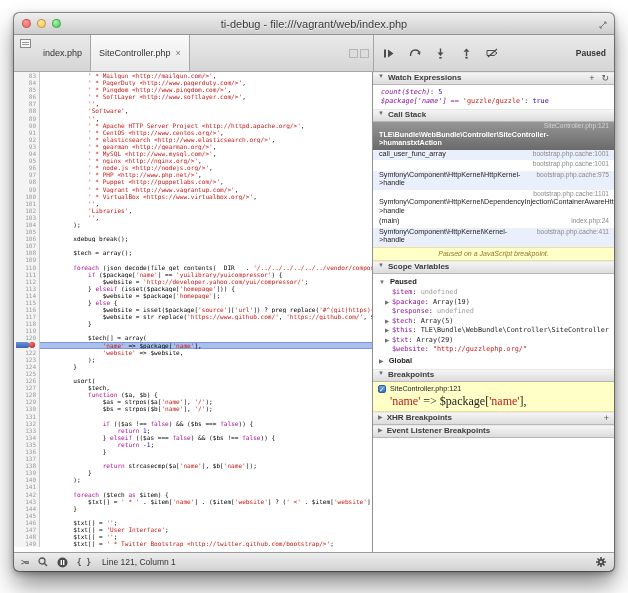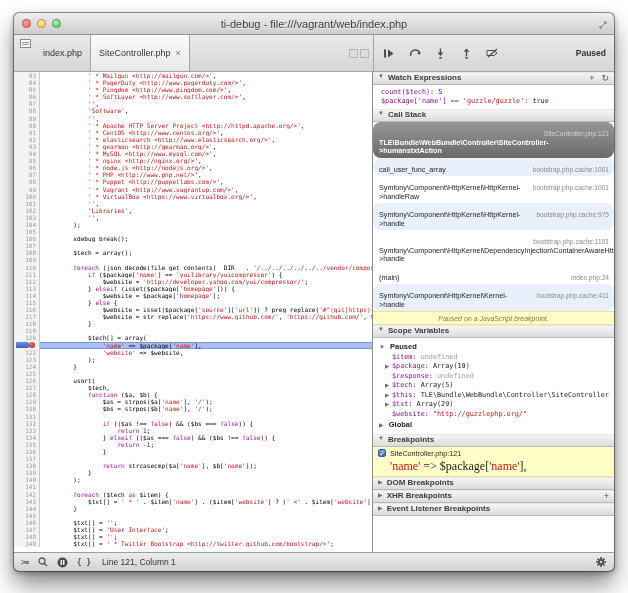--- a/index.html
+++ b/index.html
@@ -68,25 +68,25 @@
 
   
   .rpanel { flex:1; background:#fff; overflow:hidden; font-size:7.5px; color:#222; }
   .sechead { height:13px; background:linear-gradient(#f5f5f5,#dcdcdc); border-top:1px solid #e8e8e8;
     border-bottom:1px solid #b7b7b7; display:flex; gap:4px; padding:0 5px;
     font-weight:bold; font-size:8px; color:#3c3c3c; }
   .tri { font-size:6px; color:#6f6f6f; font-weight:normal; }
   .sec-actions { margin-left:auto; display:flex; gap:7px; color:#555; font-weight:normal; font-size:9px; }
   .watchbody { padding:3px 2px 3px 8px; font-family:"DejaVu Sans Mono", monospace; font-size:6.8px;
     line-height:9px; }
-  .e { color:#871094; }
+  .e { color:#871094;font-style:italic; }
   .b { color:#1c00cf; }
 
-  .frames .frame { position:relative; padding:8px 5px 2px 6px; font-size:7.2px; line-height:8.5px;
-    color:#222; overflow:hidden;border-radius:8px; }
+  .frames .frame { position:relative; padding:0 5px 2px 6px; font-size:7.2px; line-height:8.5px;
+    color:#222; overflow:hidden; }
   .frame .loc { float:right; color:#8a8a8a; font-size:6.6px; margin-left:5px; }
   .frame.alt { background:#e9f0fb; }
   .frame.sel { background:linear-gradient(#969696,#6a6a6a); color:#fff; font-weight:bold; }
   .frame.sel .loc { float:none; display:block; text-align:right; color:#d4d4d4; font-weight:normal; }
   .banner { background:#ffffc7; border-top:1px solid #e9e1a2; border-bottom:1px solid #e9e1a2;
     color:#8b7a2d; font-style:italic; text-align:center; font-size:7px; padding:2.5px 0; }
 
   .scopebody { padding:2px 0 3px; }
   .grp-row { padding:1.5px 4px 1.5px 6px; font-size:7.5px; font-weight:bold; color:#222; }
   .grp-row .tri { margin-right:3px; }
@@ -275,21 +275,21 @@
           <div><span class="e">$package['name'] == </span><span class="s">'guzzle/guzzle'</span><span>: </span><span class="b">true</span></div>
         </div>
 
       <div class="sechead">
         <span class="tri">▼</span>
         <span>Call Stack</span>
       </div>
       <div class="frames" id="frames">
           <div class="frame sel"><span class="loc">SiteController.php:121</span><span>TLE\Bundle\WebBundle\Controller\SiteController-&gt;humanstxtAction</span></div>
           <div class="frame alt"><span class="loc">bootstrap.php.cache:1001</span><span>call_user_func_array</span></div>
-          <div class="frame"><span class="loc">bootstrap.php.cache:1001</span><span>Symfony\Component\HttpKernel\HttpKernel-&gt;handleRaw</span></div>
+          <div class="frame"><span class="loc">bootstrap.php.cache:1001</span></div>
           <div class="frame alt"><span class="loc">bootstrap.php.cache:975</span><span>Symfony\Component\HttpKernel\HttpKernel-&gt;handle</span></div>
           <div class="frame"><span class="loc">bootstrap.php.cache:1101</span><span>Symfony\Component\HttpKernel\DependencyInjection\ContainerAwareHttpKernel-&gt;handle</span></div>
           <div class="frame"><span class="loc">index.php:24</span><span>(main)</span></div>
           <div class="frame alt"><span class="loc">bootstrap.php.cache:411</span><span>Symfony\Component\HttpKernel\Kernel-&gt;handle</span></div>
         </div>
       <div class="banner">Paused on a JavaScript breakpoint.</div>
 
       <div class="sechead">
         <span class="tri">▼</span>
         <span>Scope Variables</span>
@@ -321,24 +321,20 @@
       <div id="bp-items">
           <div class="bp-item">
             <div class="bp-top">
               <span class="chk">✓</span>
               <span>SiteController.php:121</span>
             </div>
             <div class="bp-code"><span class="s">'name'</span><span> =&gt; $package[</span><span class="s">'name'</span><span>],</span></div>
           </div>
         </div>
 
-      <div class="sechead">
-        <span class="tri">▶</span>
-        <span>DOM Breakpoints</span>
-      </div>
       <div class="sechead">
         <span class="tri">▶</span>
         <span>XHR Breakpoints</span>
         <span class="sec-actions">
           <span>+</span>
         </span>
       </div>
       <div class="sechead">
         <span class="tri">▶</span>
         <span>Event Listener Breakpoints</span>

